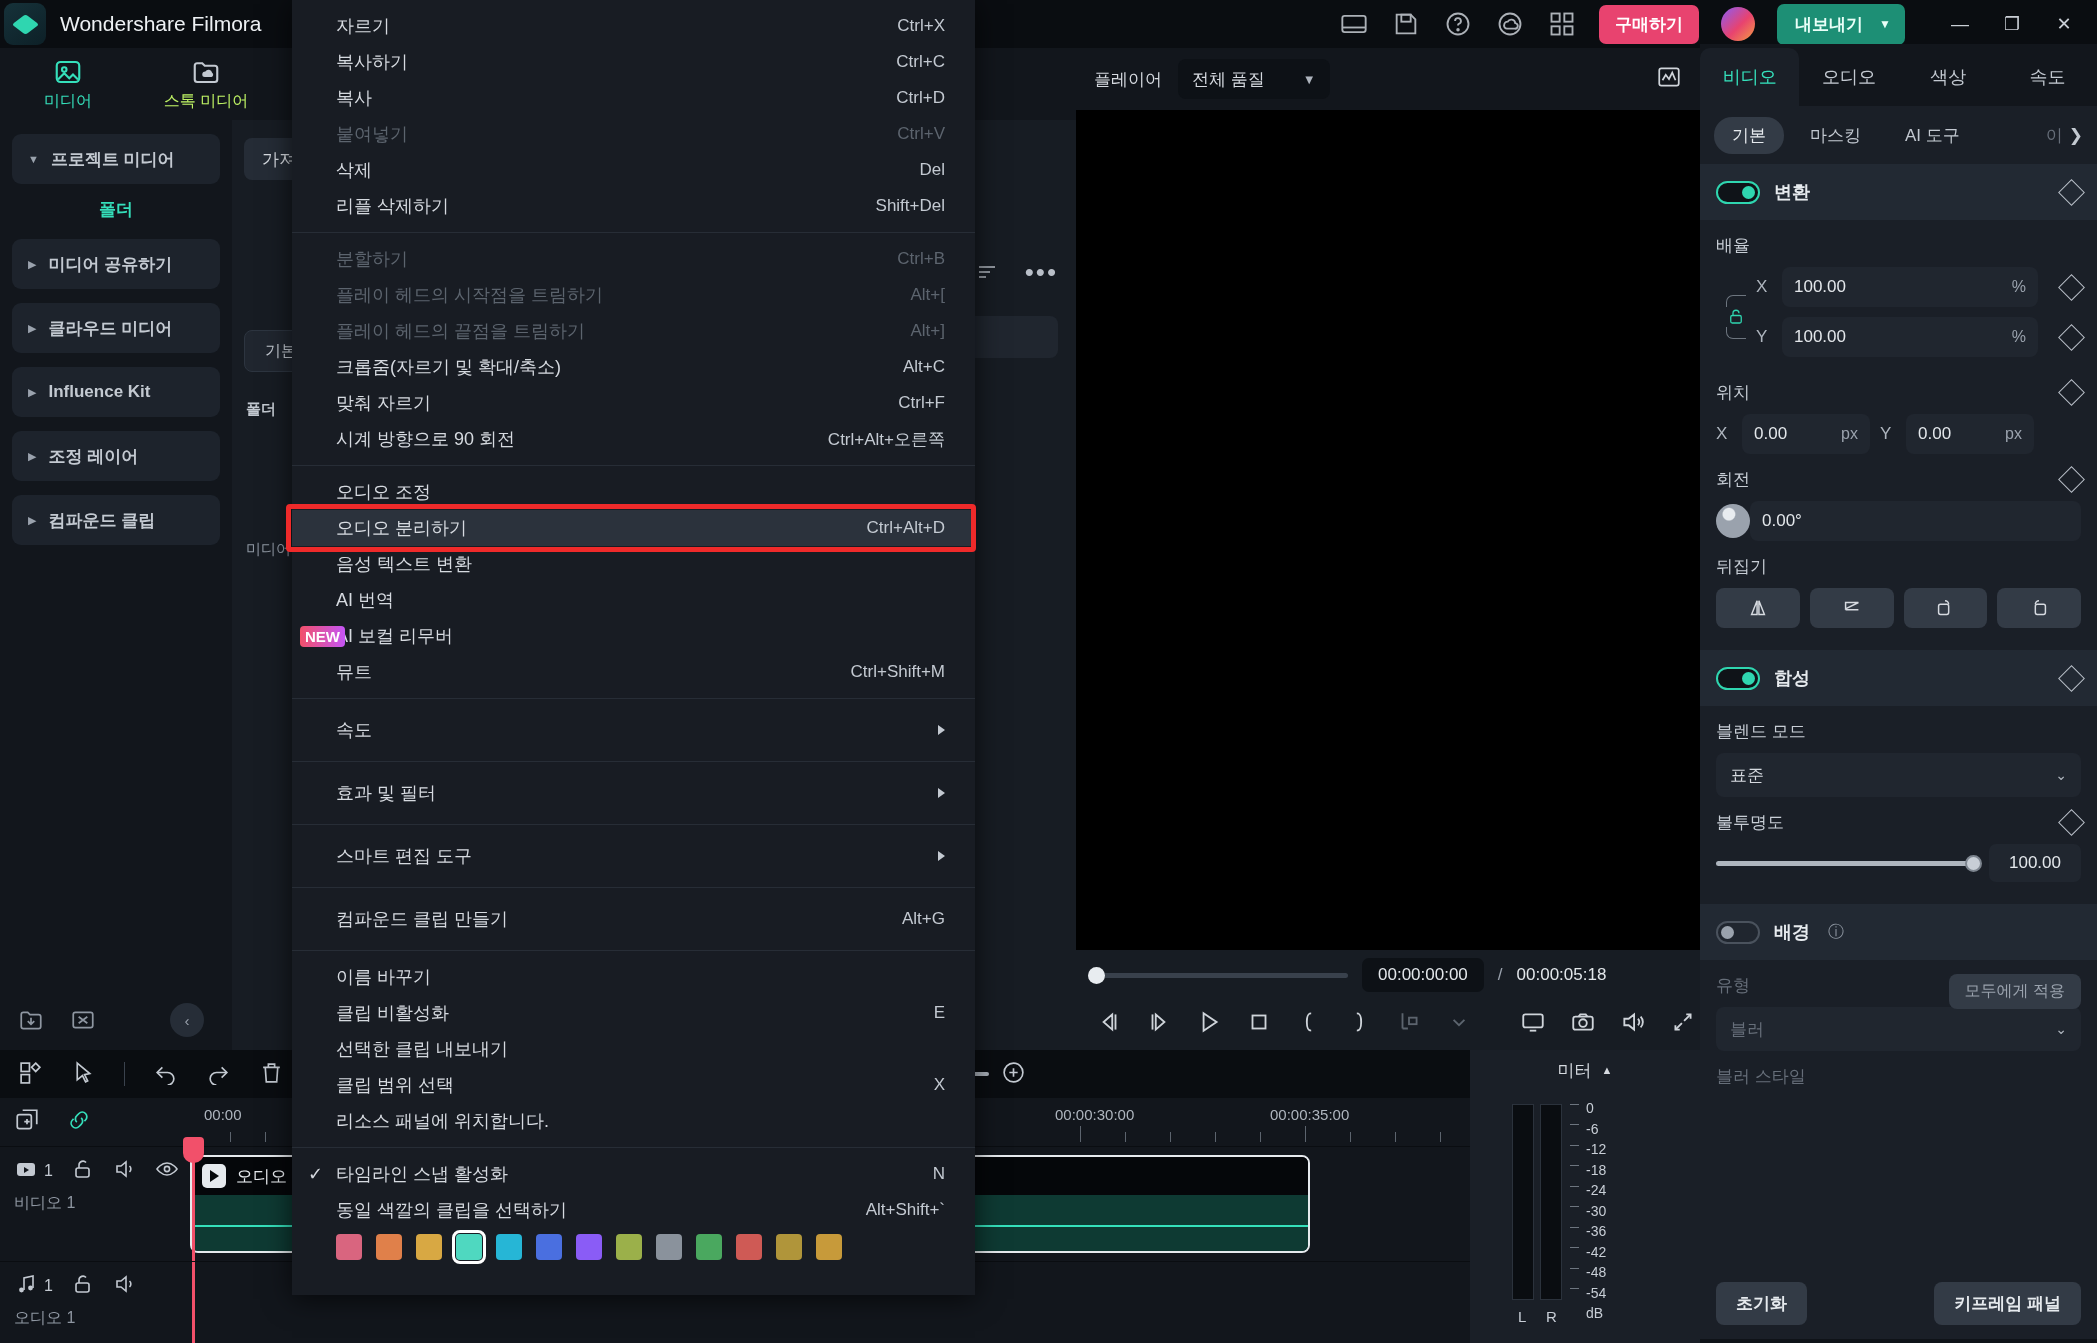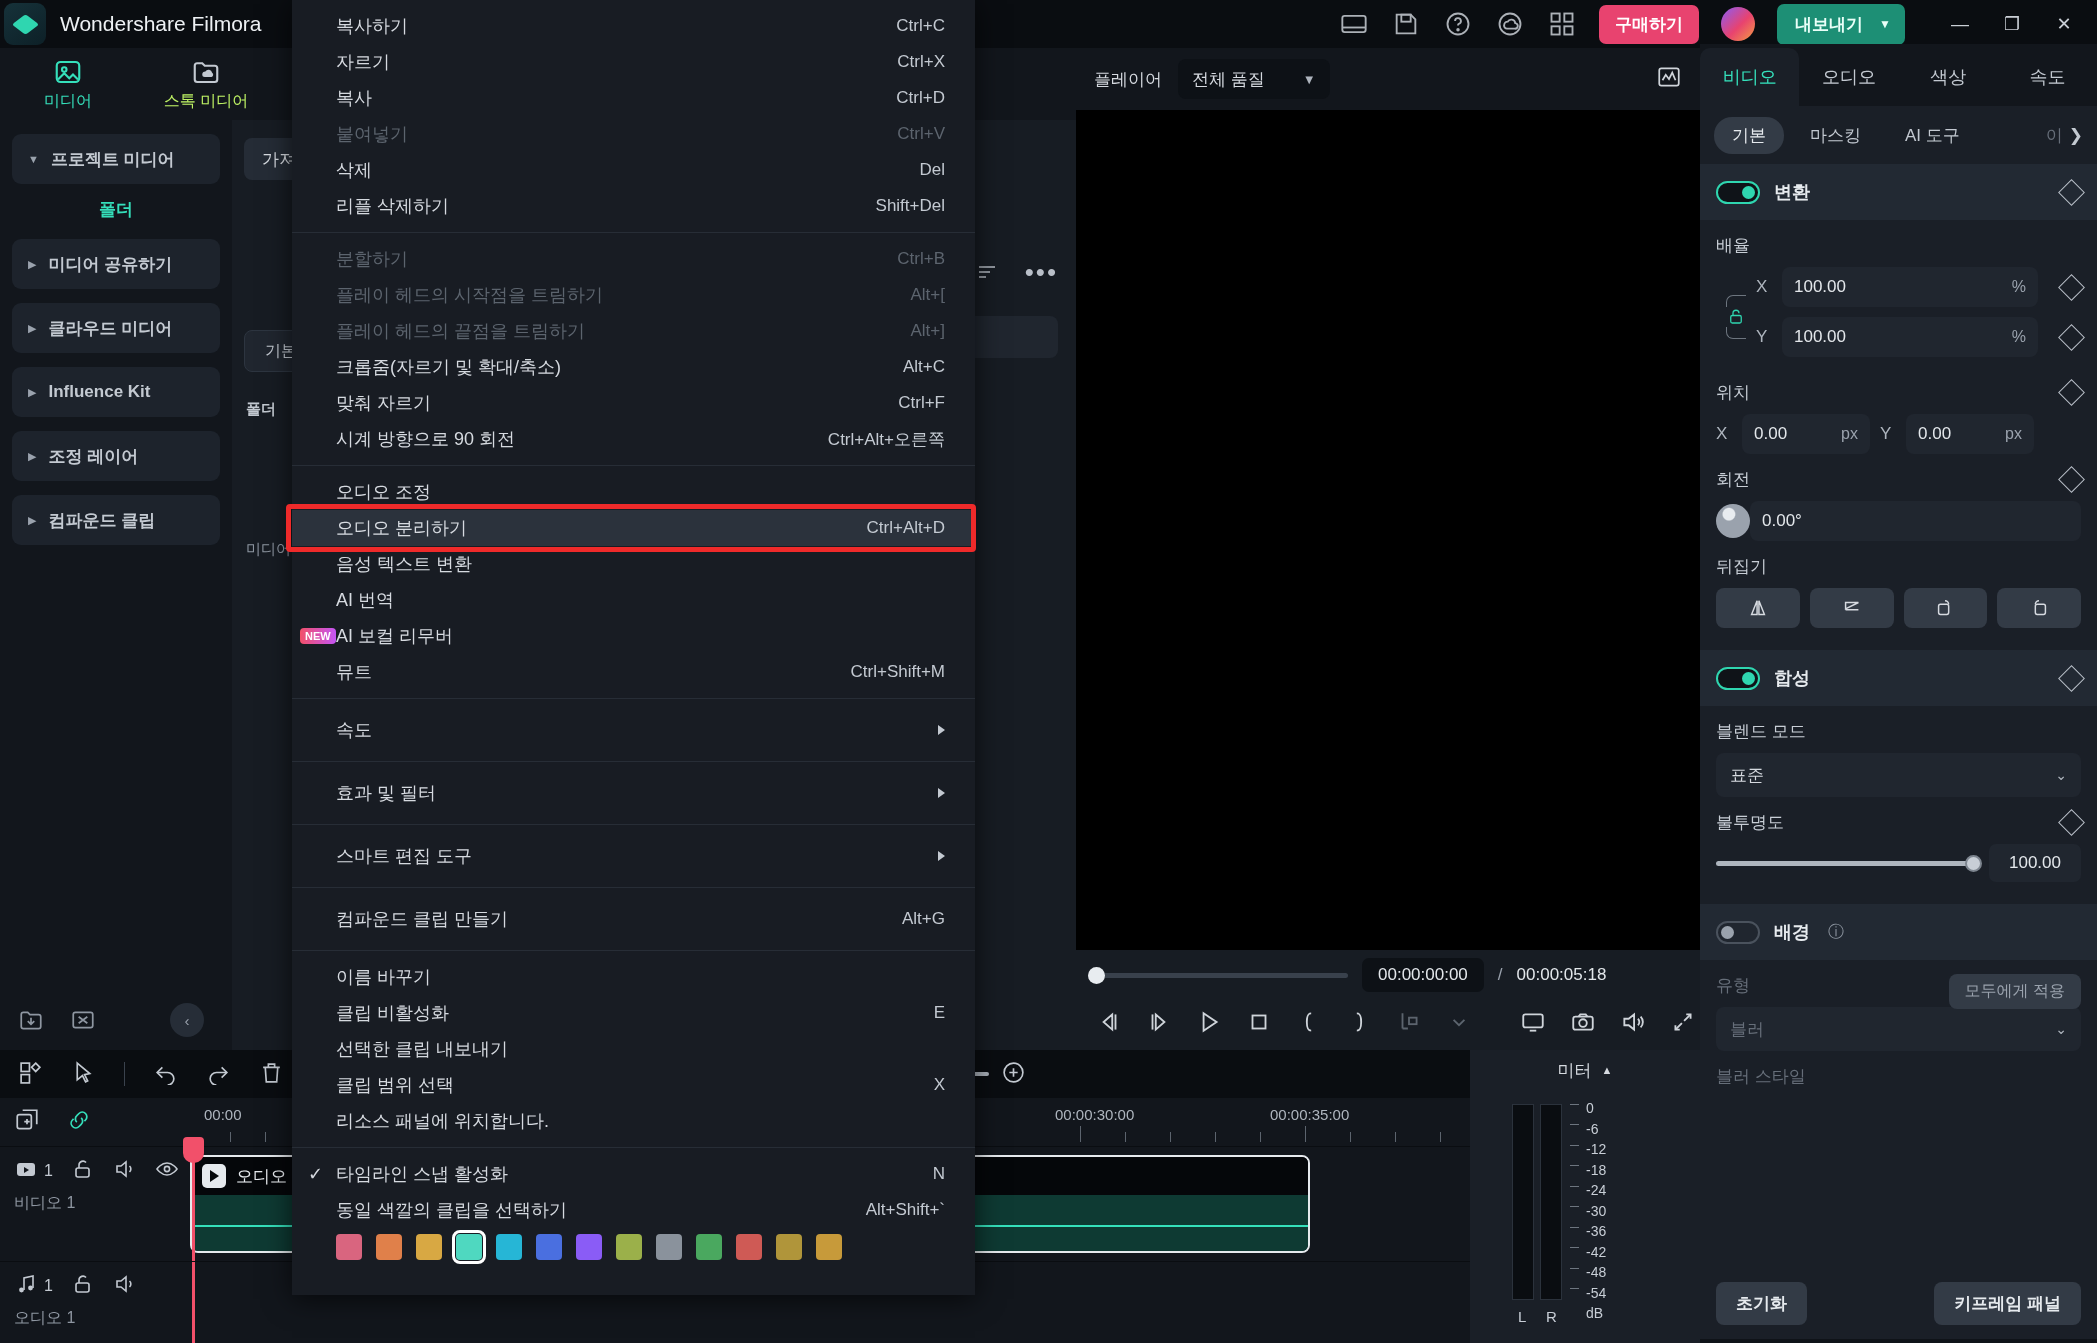--- a/index.html
+++ b/index.html
@@ -202,21 +202,21 @@
     padding:8px 0;font-size:18px;
   }
   .ci { height:36px;display:flex;align-items:center;padding:0 30px 0 44px;color:#d6dae0;position:relative;}
   .ci.disabled { color:#5c646e; }
   .ci .sk { margin-left:auto;font-size:17px;color:#c3c9d1;}
   .ci.disabled .sk { color:#5c646e; }
   .ci .arrow { margin-left:auto;width:0;height:0;border-left:7px solid #c3c9d1;border-top:5px solid transparent;border-bottom:5px solid transparent;}
   .ci.hl { background:#2b323c; }
   .sep { height:1px;background:#272d36;margin:8px 0;}
   .newbadge { position:absolute;left:8px;background:linear-gradient(90deg,#f2506a,#c455f5);
-    color:#fff;font-size:11px;font-weight:bold;padding:2px 5px;border-radius:4px;}
+    color:#fff;font-size:15px;font-weight:bold;padding:2px 5px;border-radius:4px;}
   .ci .chk { position:absolute;left:16px;color:#d6dae0;font-size:18px;}
   .redbox { position:absolute;left:-6px;width:690px;height:48px;border:5px solid #ef2a2a;border-radius:4px;pointer-events:none;}
   .swatches { display:flex;gap:14px;padding:6px 44px;}
   .sw { width:26px;height:26px;border-radius:4px;}
   .sw.selected { outline:3px solid #ffffff;outline-offset:1px;}
   .big-ci { height:46px; }
 </style>
 </head>
 <body>
 
@@ -829,26 +829,26 @@
         <div>dB</div>
       </div>
       <div class="mlr" style="left:48px;">L</div>
       <div class="mlr" style="left:76px;">R</div>
     </div>
   </div>
 
   <div class="ctxmenu">
 
     <div class="ci">
+      <span>자르기</span>
+      <span class="sk">Ctrl+X</span>
+    </div>
+    <div class="ci">
       <span>복사하기</span>
       <span class="sk">Ctrl+C</span>
-    </div>
-    <div class="ci">
-      <span>자르기</span>
-      <span class="sk">Ctrl+X</span>
     </div>
     <div class="ci">
       <span>복사</span>
       <span class="sk">Ctrl+D</span>
     </div>
     <div class="ci disabled">
       <span>붙여넣기</span>
       <span class="sk">Ctrl+V</span>
     </div>
     <div class="ci">

